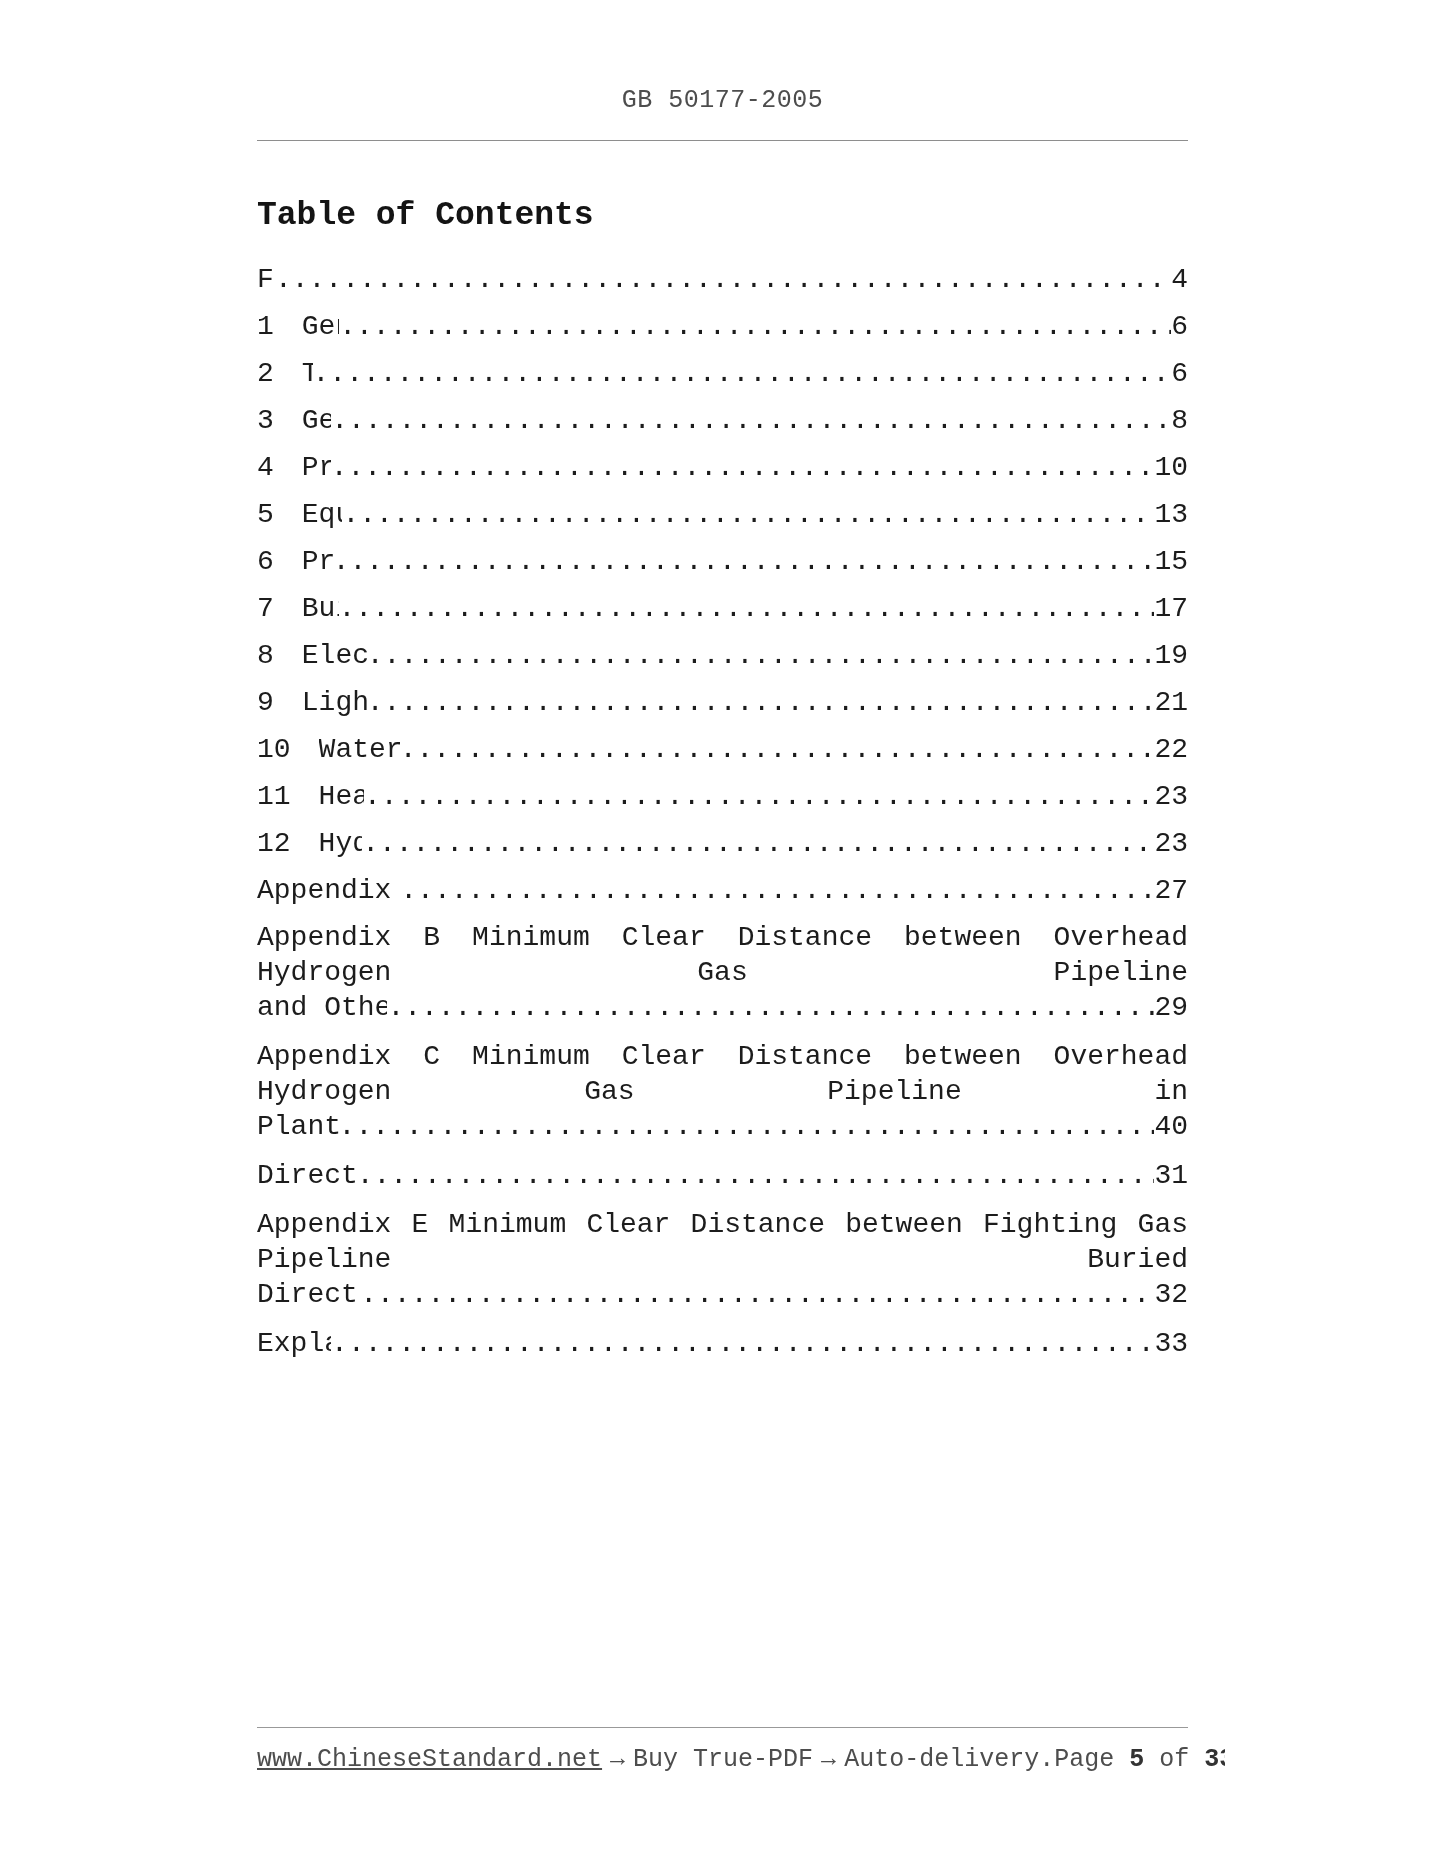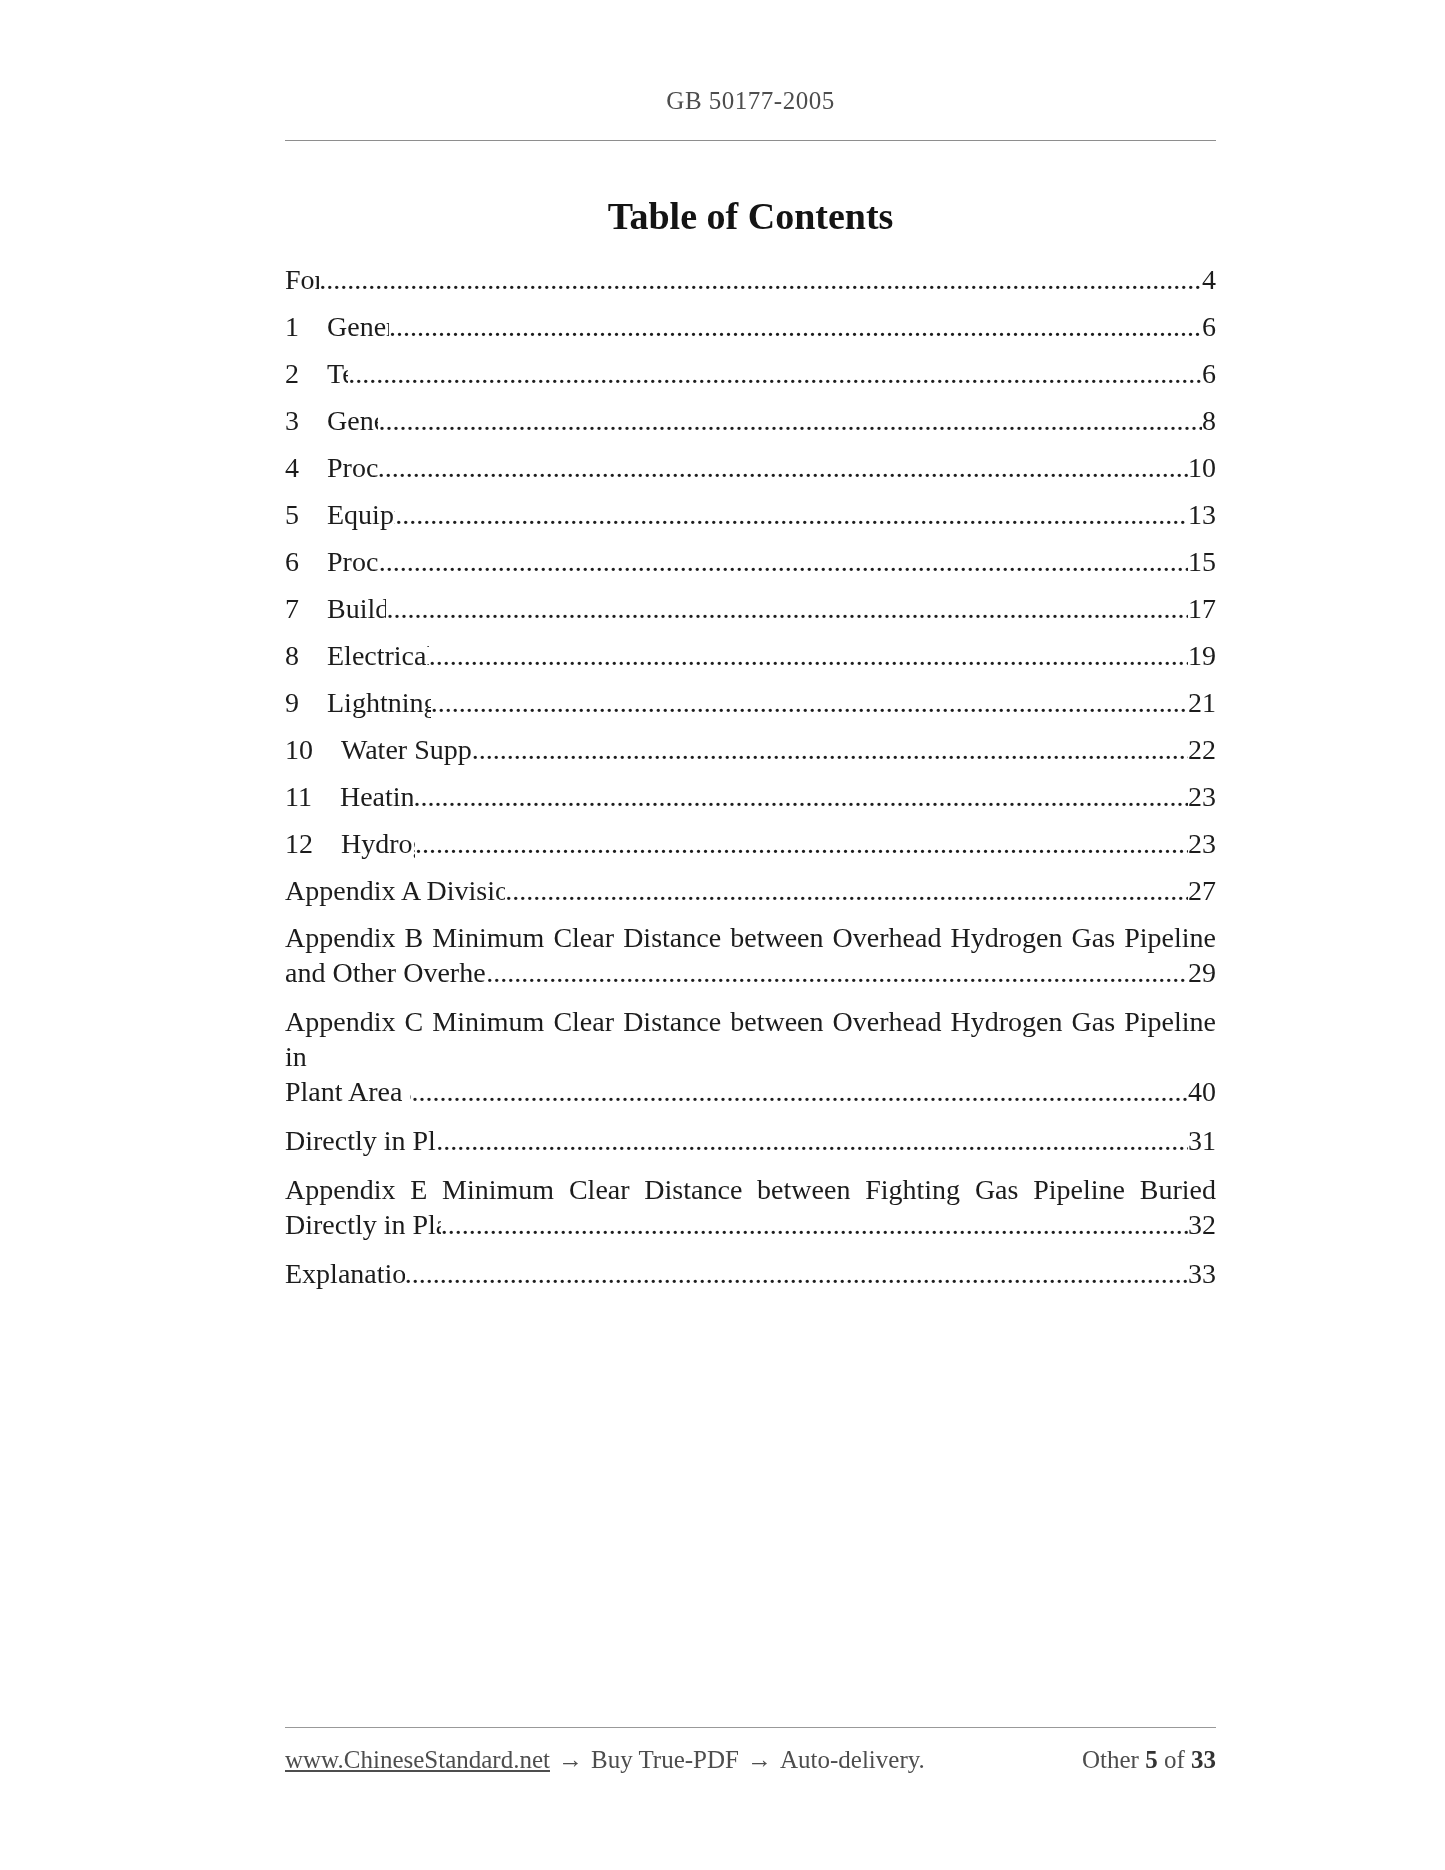--- a/index.html
+++ b/index.html
@@ -5,23 +5,22 @@
   html, body {
     margin: 0;
     padding: 0;
     background: #ffffff;
   }
   .page {
     position: relative;
     width: 1225px;
     height: 1870px;
     background: #ffffff;
-    font-family: Liberation Serif, serif;
+    font-family: Liberation Mono, monospace;
     overflow: hidden;
-    margin-left: 28px;
   }
 
   
   .doc-header {
     position: absolute;
     top: 86px;
     left: 257px;
     width: 931px;
     text-align: center;
     font-size: 25px;
@@ -36,22 +35,21 @@
     width: 931px;
     border-top: 1px solid #8e8e8e;
   }
 
   
   .page-title {
     position: absolute;
     top: 196px;
     left: 257px;
     width: 931px;
-    text-align: center;
-    font-size: 38px;
+    font-size: 33px;
     line-height: 40px;
     font-weight: bold;
     color: #141414;
   }
 
   
   .toc {
     position: absolute;
     top: 262px;
     left: 257px;
@@ -296,16 +294,16 @@
           <span class="toc-leader">................................................................................................................................................................................................................................................................................................................................................................................................................</span>
           <span class="toc-page">33</span>
         </div>
       </div>
     </div>
 
   <div class="footer-rule"></div>
 
   <div class="doc-footer">
     <span class="footer-left"><a class="footer-link">www.ChineseStandard.net</a><span class="footer-arrow">→</span><span>Buy True-PDF</span><span class="footer-arrow">→</span><span>Auto-delivery.</span></span>
-    <span class="footer-right"><span>Other</span>&nbsp;<span class="footer-page-num">5</span>&nbsp;<span>of</span>&nbsp;<span class="footer-page-num">33</span></span>
+    <span class="footer-right"><span>Page</span>&nbsp;<span class="footer-page-num">5</span>&nbsp;<span>of</span>&nbsp;<span class="footer-page-num">33</span></span>
   </div>
 
 </div>
 
 </body></html>

